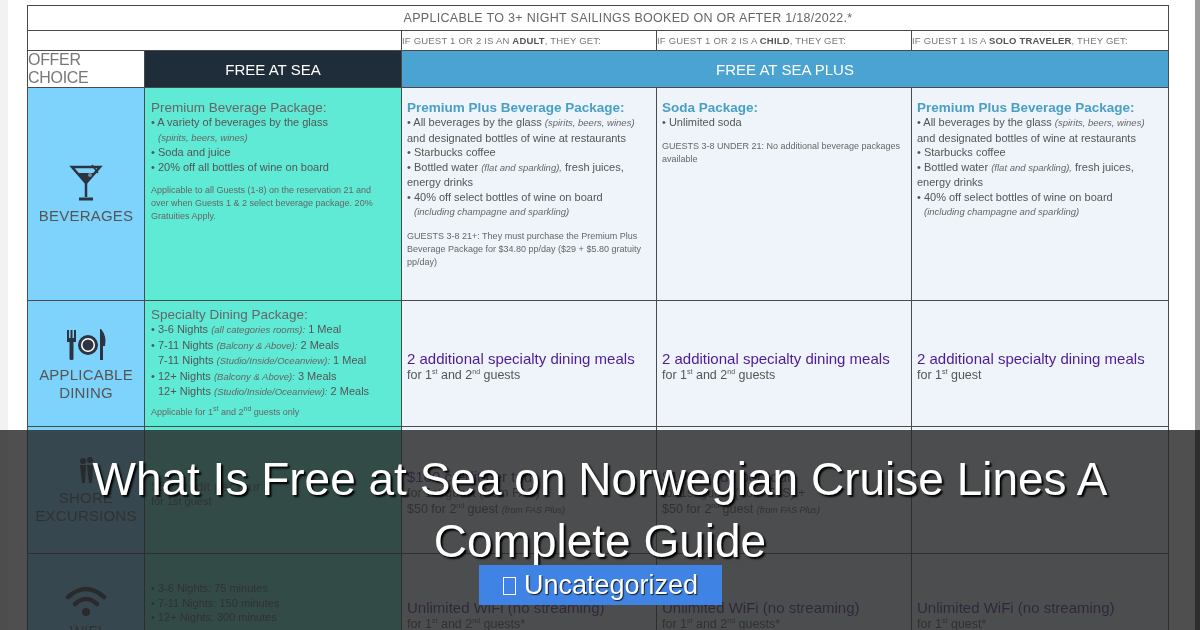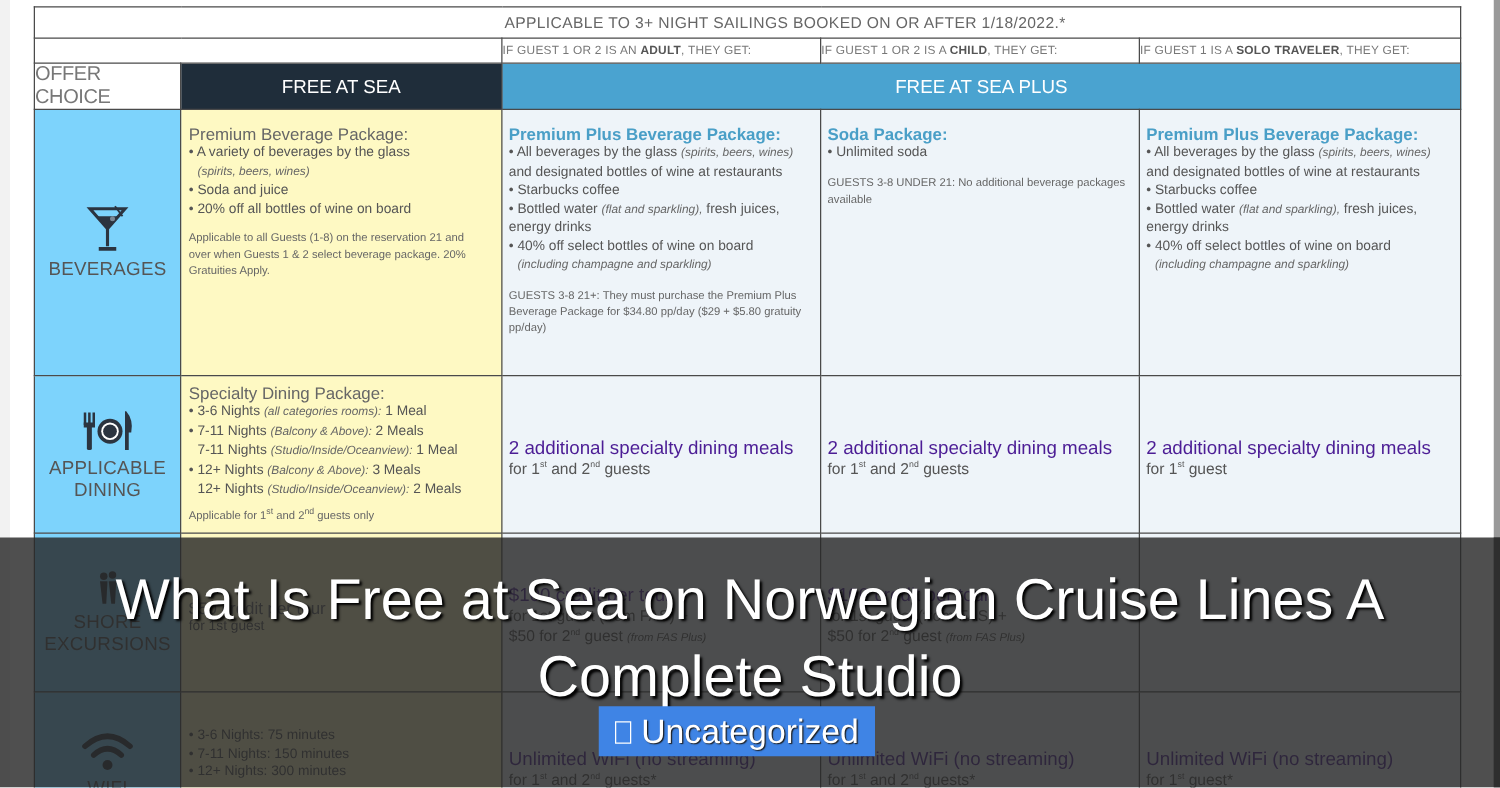--- a/index.html
+++ b/index.html
@@ -18,21 +18,21 @@
     .h-guests td b { color: #555; font-weight: bold; }
     .h-offer td { height: 34px; vertical-align: middle; }
     .offer-choice { font-size: 16px; color: #777; letter-spacing: -0.3px; }
     .fas { background: #1f2d3a; color: #ffffff; text-align: center; font-size: 15px; font-weight: normal; }
     .fasplus { background: #4aa3d0; color: #ffffff; text-align: center; font-size: 15px; }
 
     .cat-cell { text-align: center; vertical-align: middle; background: #7dd3fc; }
     .cat-label { font-size: 15px; color: #555; letter-spacing: 0.2px; line-height: 18px; }
     .cat-icon { display: block; margin: 0 auto 4px auto; }
 
-    .fas-cell { background: #fef9c3; padding: 12px 20px 5px 6px; }
+    .fas-cell { background: #5eead4; padding: 12px 20px 5px 6px; }
     .plus-cell { background: #eef4f9; padding: 12px 5px 5px 5px; margin-left: 48px; }
     .mid { vertical-align: middle; }
 
     .pkg-title { font-size: 13.5px; color: #666; line-height: 15px; }
     .plus-title { font-size: 13.5px; color: #4a9fc7; font-weight: bold; line-height: 15px; }
     .bullet { font-size: 11px; color: #555; line-height: 14.5px; }
     .bullet i { font-size: 9.5px; color: #666; }
     .indent { padding-left: 7px; }
     .note { font-size: 9px; color: #666; line-height: 13px; margin-top: 10px; }
     .dining-plus { font-size: 15px; color: #4c1d95; font-weight: normal; line-height: 16px; }
@@ -41,21 +41,21 @@
 
     .row-bev td { height: 213px; }
     .row-din td { height: 126px; }
     .row-shore td { height: 127px; }
     .row-wifi td { height: 90px; }
 
     .overlay { position: absolute; left: 0; top: 430px; width: 1200px; height: 200px; background: rgba(40,40,40,0.82); }
     .overlay-right { position: absolute; left: 1195px; top: 430px; width: 5px; height: 200px; background: #2e2e2e; }
 
     .headline { position: absolute; left: 0; top: 448px; width: 1200px; text-align: center; color: #ffffff; font-size: 46px; line-height: 62px; text-shadow: 2px 2px 2px #000000; font-family: "Liberation Sans", sans-serif; }
-    .badge { position: absolute; left: 479px; top: 565px; width: 221px; height: 40px; background: #3f84e5; color: #ffffff; font-size: 27px; line-height: 40px; text-align: center; text-shadow: 1px 1px 1px #1a1a1a; }
+    .badge { position: absolute; left: 479px; top: 565px; width: 243px; height: 40px; background: #3f84e5; color: #ffffff; font-size: 27px; line-height: 40px; text-align: center; text-shadow: 1px 1px 1px #1a1a1a; }
     .badge-icon { display: inline-block; width: 13px; height: 18px; border: 1.5px solid #ffffff; margin-right: 8px; vertical-align: -1px; }
   </style>
 </head>
 <body>
 
 <div class="left-strip"></div>
 <div class="right-strip"></div>
 
 <div class="table-wrap">
   <table>
@@ -222,18 +222,18 @@
     </tr>
   </tbody>
     </table>
 </div>
 
 <div class="overlay"></div>
 <div class="overlay-right"></div>
 
 <div class="headline">
   <div>What Is Free at Sea on Norwegian Cruise Lines A</div>
-  <div>Complete Studio</div>
+  <div>Complete Guide</div>
 </div>
 
 <div class="badge">
   <span class="badge-icon"></span><span>Uncategorized</span>
 </div>
 
 </body></html>

